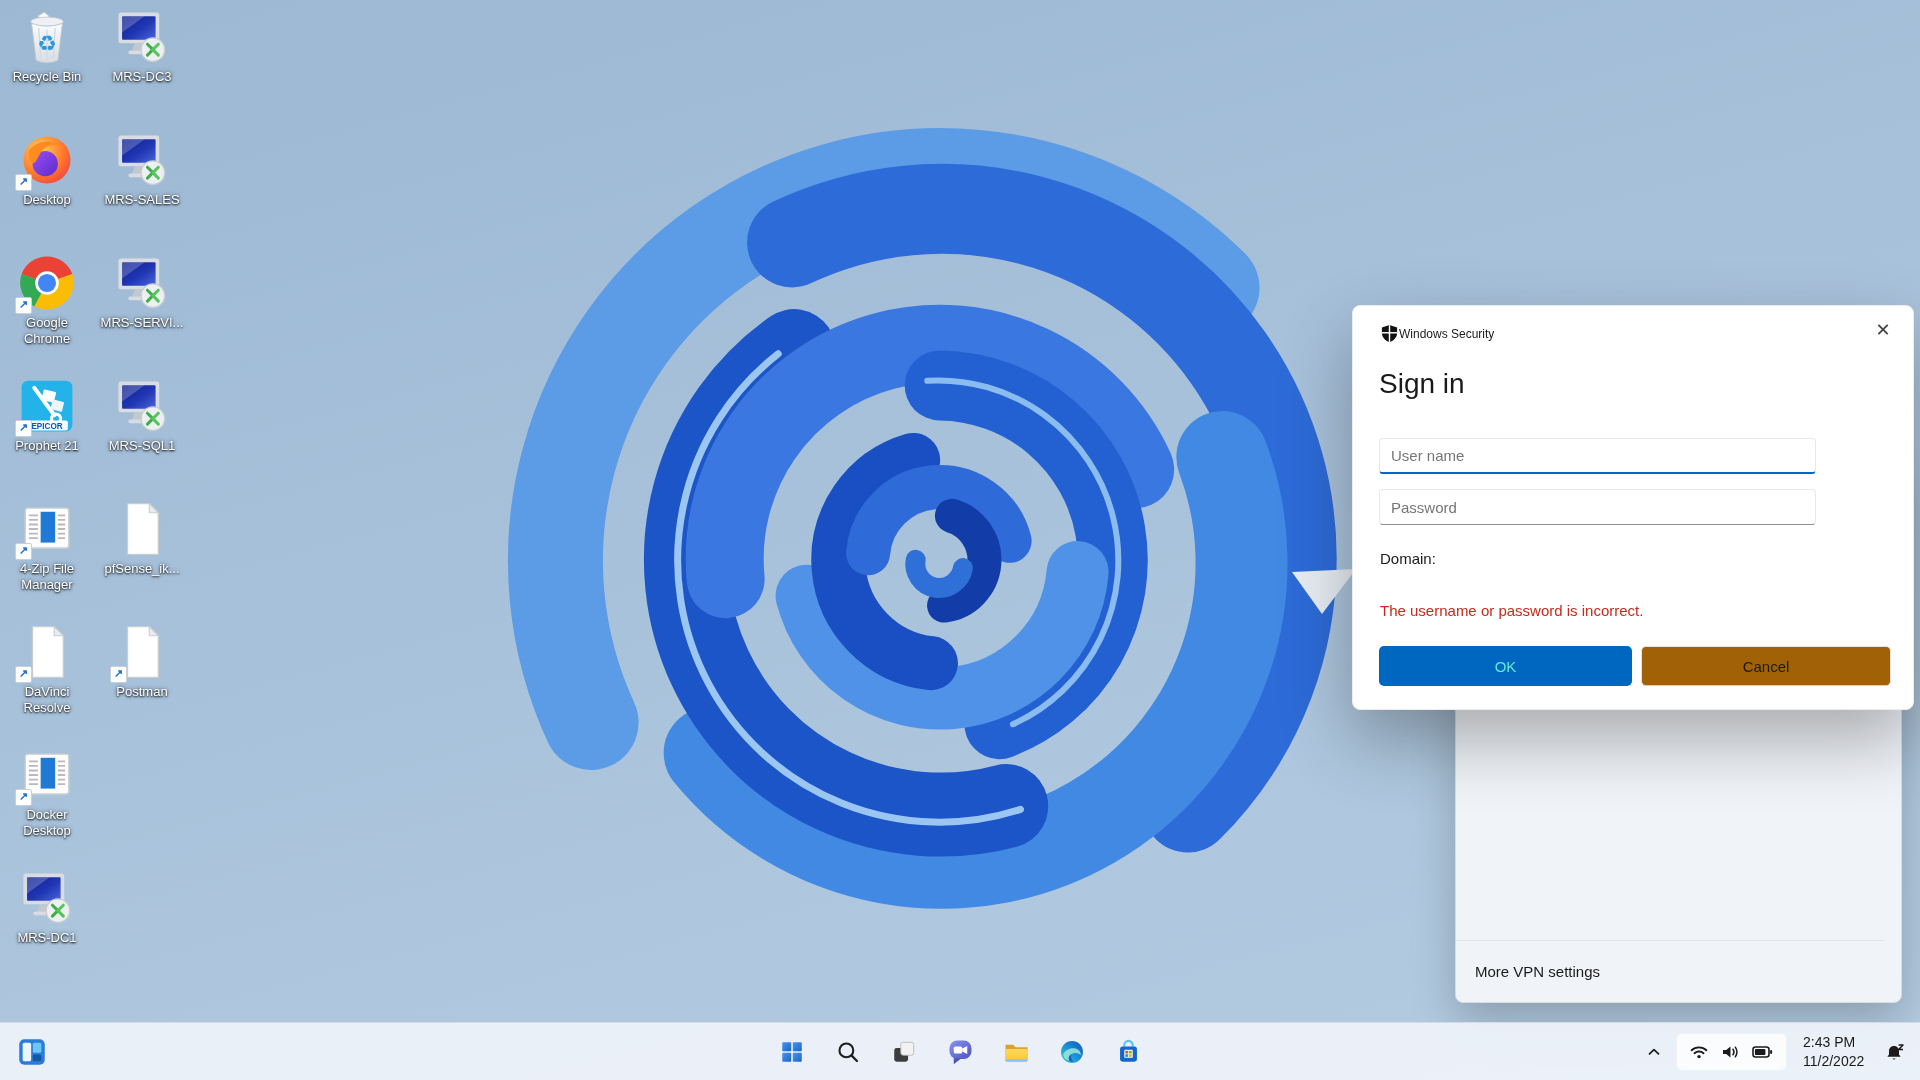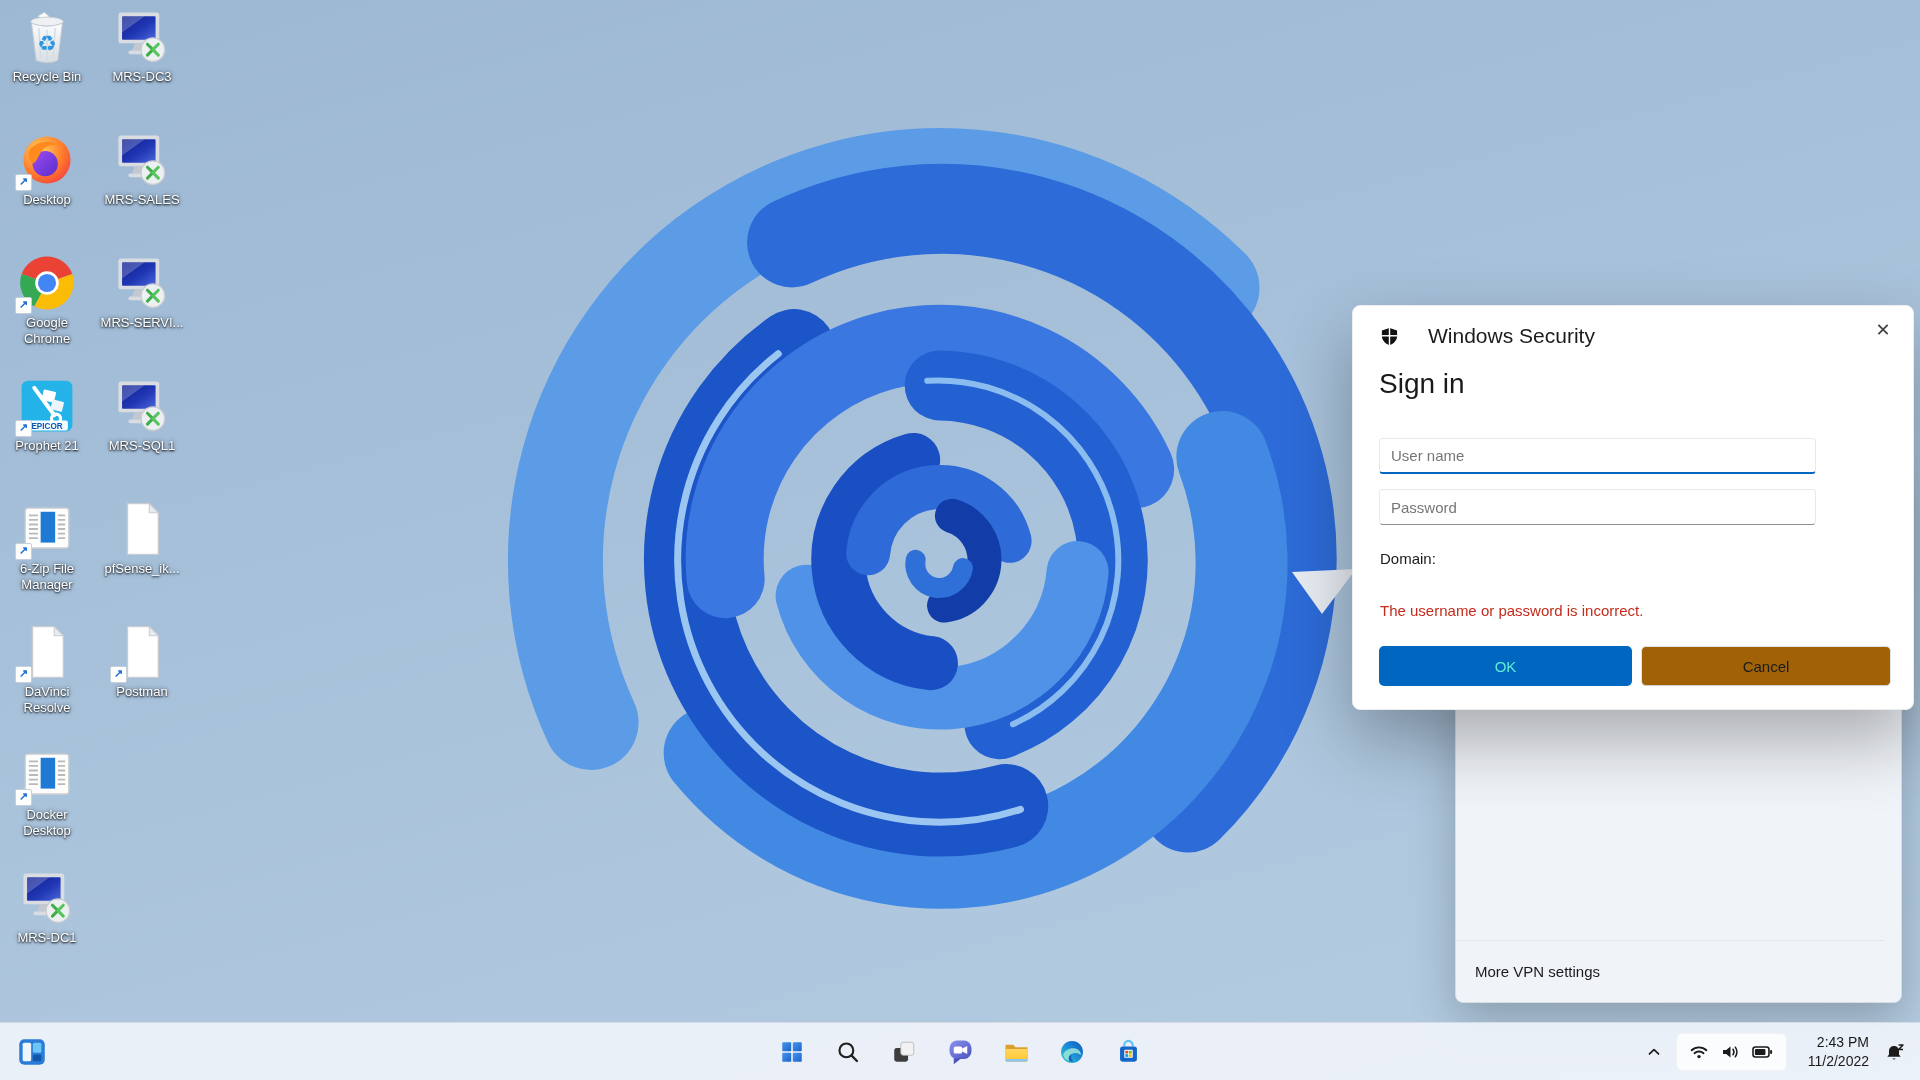--- a/index.html
+++ b/index.html
@@ -20,21 +20,21 @@
   
   .vpn-flyout{position:absolute;left:1455px;top:460px;width:447px;height:543px;background:#f0f3f8;
               border:1px solid #d8dce1;border-radius:8px;box-shadow:0 18px 45px rgba(0,0,0,.22);z-index:5;box-sizing:border-box}
   .vpn-bottom{position:absolute;left:0;right:17px;bottom:0;height:61px;border-top:1px solid #e2e5e9;display:flex;align-items:center;padding-left:19px}
   .vpn-link{font-size:15px;color:#1b1b1b;cursor:pointer}
   
   .dialog{position:absolute;left:1352px;top:305px;width:562px;height:405px;background:#fff;border:1px solid #ececec;
           border-radius:8px;box-shadow:0 30px 70px rgba(0,0,0,.30);z-index:10;box-sizing:border-box}
   .dlg-head{position:absolute;left:27px;top:18px;display:flex;align-items:center}
   .shield{width:19px;height:19px}
-  .dlg-title{margin-left:29px;font-size:21px;color:#1b1b1b}
+  .dlg-title{font-size:12px;color:#1b1b1b}
   .dlg-close{position:absolute;top:8px;right:14px;width:32px;height:32px;display:flex;align-items:center;justify-content:center;
              font-size:18px;color:#444;cursor:pointer;border-radius:4px}
   .dlg-heading{position:absolute;left:26px;top:62px;font-size:28px;font-weight:400;color:#191919}
   .inp{position:absolute;left:26px;width:437px;height:36px;box-sizing:border-box;background:#fff;
        border:1px solid #e9e9e9;border-radius:4px;padding:0 11px;font-size:15px;color:#1b1b1b;outline:none;
        font-family:"Liberation Sans",sans-serif}
   .inp::placeholder{color:#767676}
   .inp-user{top:132px;border-bottom:2px solid #0067c0}
   .inp-pass{top:183px;border-bottom:1px solid #8f8f8f}
   .dlg-domain{position:absolute;left:27px;top:244px;font-size:15px;color:#1b1b1b}
@@ -46,21 +46,21 @@
   
   .taskbar{position:absolute;left:0;right:0;bottom:0;height:57px;background:rgba(239,243,250,.93);
            border-top:1px solid rgba(110,130,155,.18);z-index:20}
   .tb-btn{width:40px;height:40px;border-radius:5px;display:flex;align-items:center;justify-content:center;cursor:pointer}
   .tb-widgets{position:absolute;left:12px;top:50%;transform:translateY(-50%)}
   .tb-center{position:absolute;left:50%;top:0;height:100%;transform:translateX(-50%);display:flex;align-items:center;gap:16px}
   .tb-tray{position:absolute;right:8px;top:0;height:100%;display:flex;align-items:center}
   .tray-chevron{width:30px;height:36px;display:flex;align-items:center;justify-content:center;cursor:pointer;border-radius:5px}
   .tray-group{display:flex;align-items:center;gap:11px;padding:8px 12px;margin:0 7px;background:rgba(255,255,255,.78);
               border:1px solid rgba(0,0,0,.04);border-radius:6px;cursor:pointer}
-  .tb-clock{text-align:right;font-size:14px;color:#1a1a1a;line-height:1.3;margin:0 9px;cursor:pointer;min-width:66px}
+  .tb-clock{text-align:left;font-size:14px;color:#1a1a1a;line-height:1.3;margin:0 9px;cursor:pointer;min-width:66px}
   .tb-bell{width:34px;height:36px;display:flex;align-items:center;justify-content:center;cursor:pointer;border-radius:5px}
 </style>
 </head>
 <body>
 
 <div class="screen">
 
   <svg width="0" height="0" style="position:absolute" aria-hidden="true">
     <defs>
       <linearGradient id="gScreen" x1="0" y1="0" x2="1" y2="1">
@@ -306,21 +306,21 @@
     <span class="di-label">MRS-SQL1</span>
   </div>
 
   <div class="desk-icon" style="left:3px;top:500px">
     <span class="di-img">
       <svg viewBox="0 0 64 64">
           <use href="#i-app7z"></use>
         </svg>
       <i class="lnk">↗</i>
     </span>
-    <span class="di-label">6-Zip File Manager</span>
+    <span class="di-label">4-Zip File Manager</span>
   </div>
 
   <div class="desk-icon" style="left:98px;top:500px">
     <span class="di-img">
         <svg viewBox="0 0 64 64">
           <use href="#i-file"></use>
         </svg>
       </span>
     <span class="di-label">pfSense_ik...</span>
   </div>

